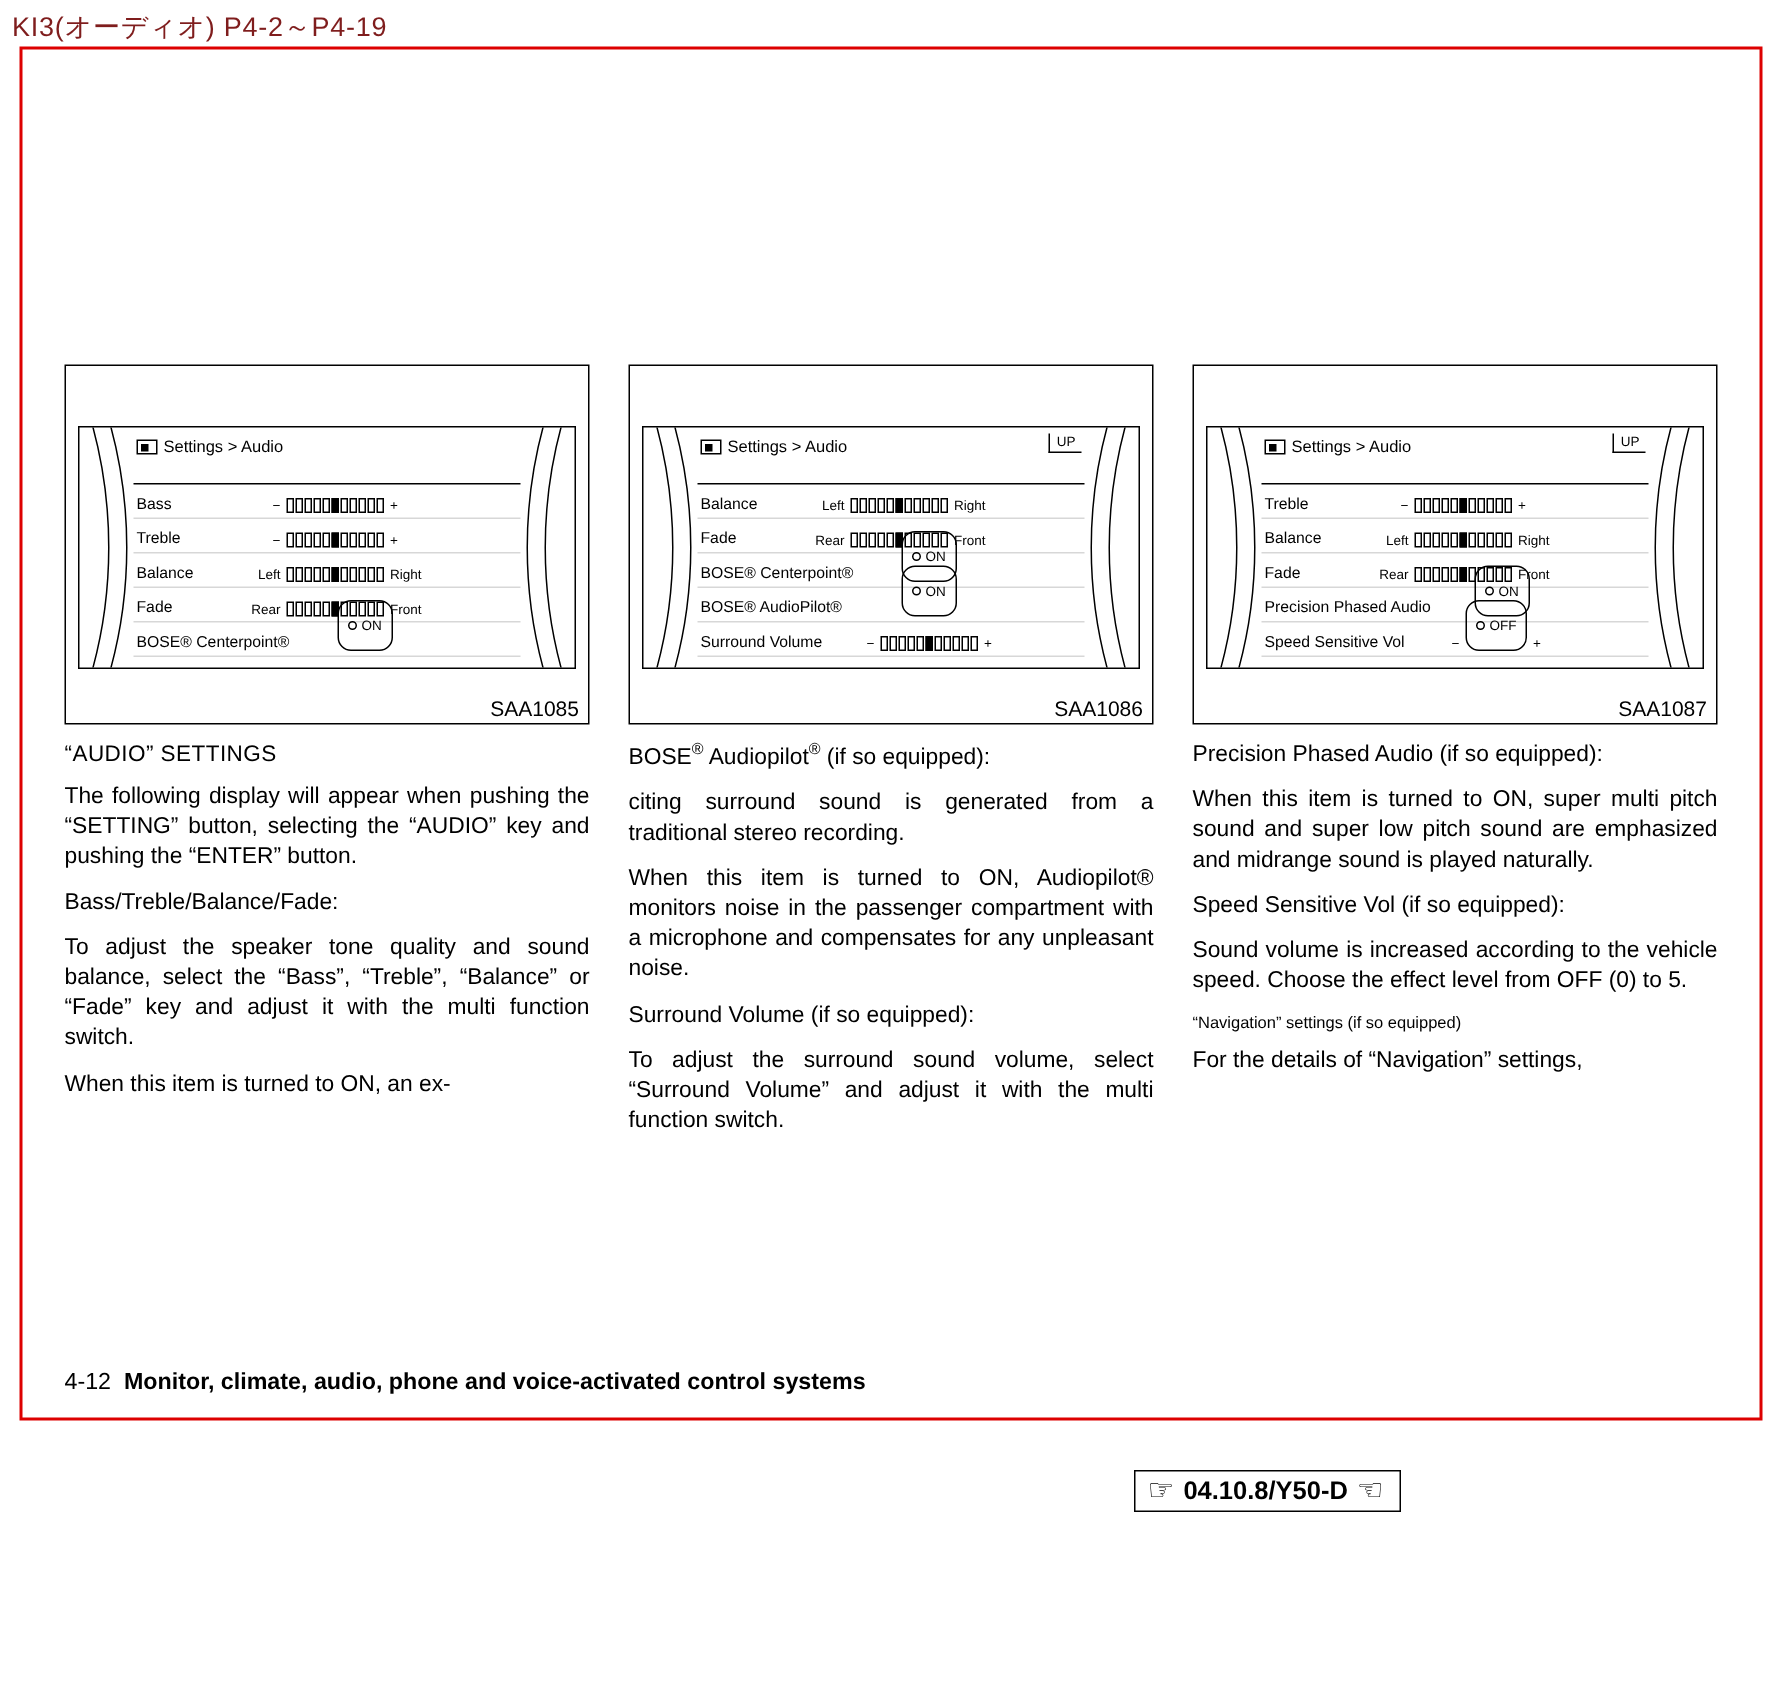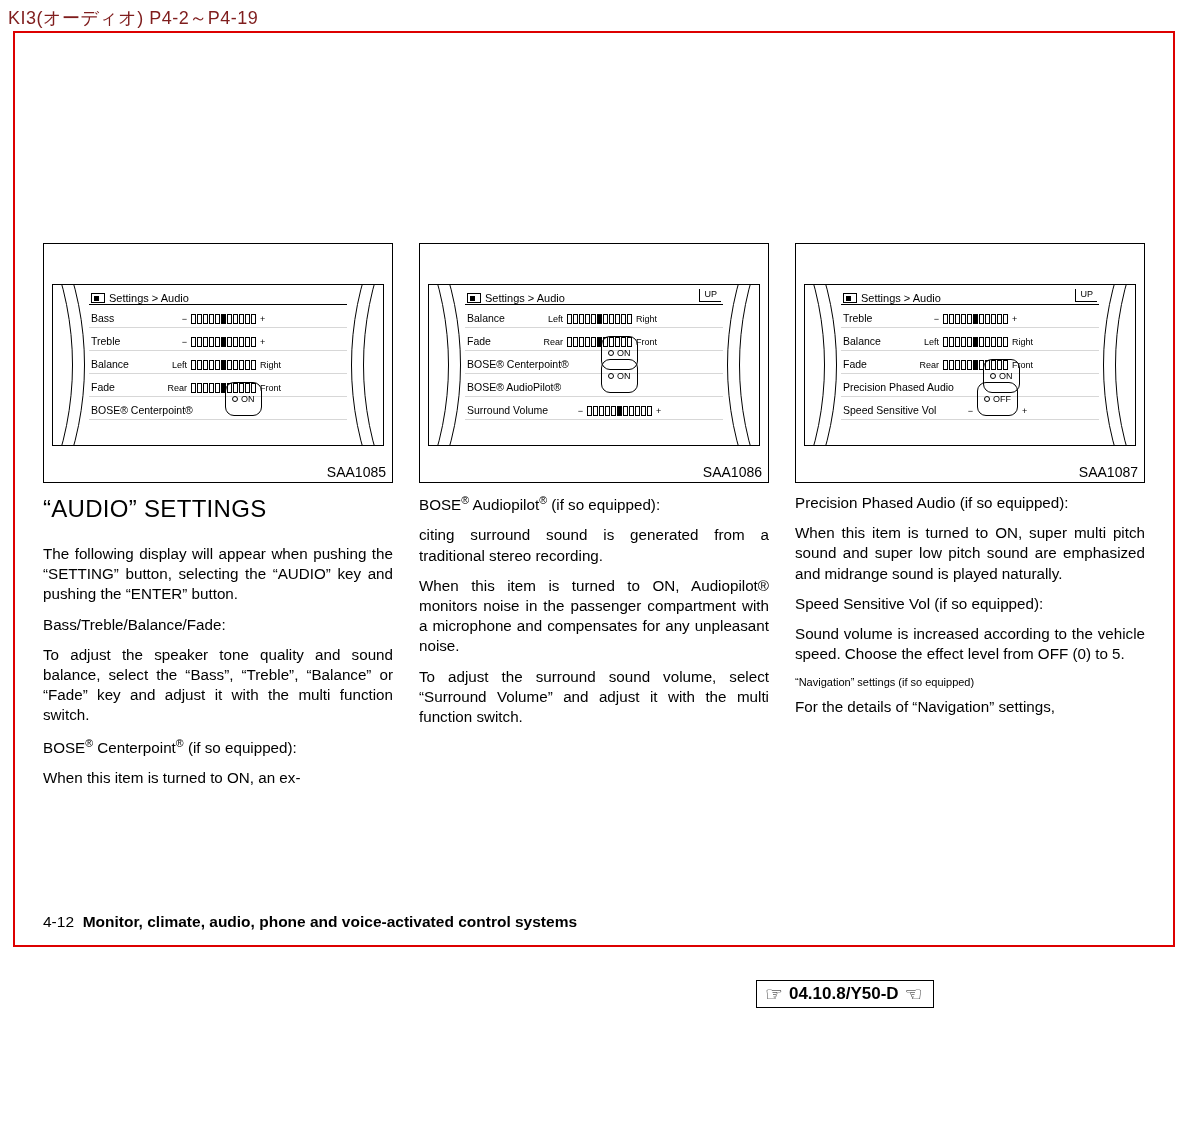--- a/index.html
+++ b/index.html
@@ -67,21 +67,21 @@
   .lcd-arc.left  { left: -600px; }
   .lcd-arc.left2 { left: -588px; }
   .lcd-arc.right { right: -600px; }
   .lcd-arc.right2{ right: -588px; }
   .lcd-inner {
     position: absolute;
     left: 36px; right: 36px; top: 4px; bottom: 4px;
   }
   .lcd-title {
     font-size: 11px;
-    padding: 3px 2px 0 2px;
+    padding: 3px 2px 18px 2px;
     border-bottom: 1px solid #000;
     display: flex;
     align-items: center;
     gap: 4px;
   }
   .lcd-title .sq {
     display:inline-block;width:14px;height:10px;border:1px solid #000;
     position:relative;
   }
   .lcd-title .sq::before{
@@ -119,22 +119,22 @@
   }
 
   
   .cols {
     display: flex;
     gap: 26px;
     margin-top: 8px;
   }
   .col { width: 350px; font-size: 15.2px; line-height: 1.33; text-align: justify;}
   .col h2 {
-    font-size: 24px; font-weight: 400;
-    margin-bottom: 19px; letter-spacing:0.3px;
+    font-size: 15px; font-weight: 400;
+    margin-bottom: 8px; letter-spacing:0.3px;
   }
   .col h3 { font-size: 11px; font-weight: 400; margin: 6px 0 8px; }
   .col p { margin-bottom: 10px; }
   .col b { font-weight: 400; }
   sup{ font-size:0.7em; }
 
   .footer-line {
     position:absolute;
     left: 28px; bottom: 14px;
     font-size: 15.5px;
@@ -437,28 +437,28 @@
     </div>
 
   </div>
 
   <div class="cols">
     <div class="col">
       <h2>“AUDIO” SETTINGS</h2>
       <p><span>The following display will appear when pushing the </span><b>“SETTING”</b><span> button, selecting the </span><b>“AUDIO”</b><span> key and pushing the </span><b>“EN­TER”</b><span> button.</span></p>
       <p><b>Bass/Treble/Balance/Fade:</b></p>
       <p><span>To adjust the speaker tone quality and sound balance, select the </span><b>“Bass”</b><span>, </span><b>“Treble”</b><span>, </span><b>“Balance”</b><span> or </span><b>“Fade”</b><span> key and ad­just it with the multi function switch.</span></p>
-      <p><b><span>BOSE</span><sup>®</sup><span> Centerpoint</span><sup>®</sup><span> (if so equipped):</span></b></p>
       <p>When this item is turned to ON, an ex-</p>
     </div>
 
     <div class="col">
       <p><b><span>BOSE</span><sup>®</sup><span> Audiopilot</span><sup>®</sup><span> (if so equipped):</span></b></p>
       <p>citing surround sound is generated from a traditional stereo recording.</p>
       <p>When this item is turned to ON, Audiopilot® monitors noise in the passen­ger compartment with a microphone and compensates for any unpleasant noise.</p>
+      <p><b>Surround Volume (if so equipped):</b></p>
       <p>To adjust the surround sound volume, se­lect “Surround Volume” and adjust it with the multi function switch.</p>
     </div>
 
     <div class="col">
       <p><b>Precision Phased Audio (if so equipped):</b></p>
       <p>When this item is turned to ON, super multi pitch sound and super low pitch sound are emphasized and midrange sound is played naturally.</p>
       <p><b>Speed Sensitive Vol (if so equipped):</b></p>
       <p>Sound volume is increased according to the vehicle speed. Choose the effect level from OFF (0) to 5.</p>
       <h3>“Navigation” settings (if so equipped)</h3>
       <p>For the details of “Navigation” settings,</p>

